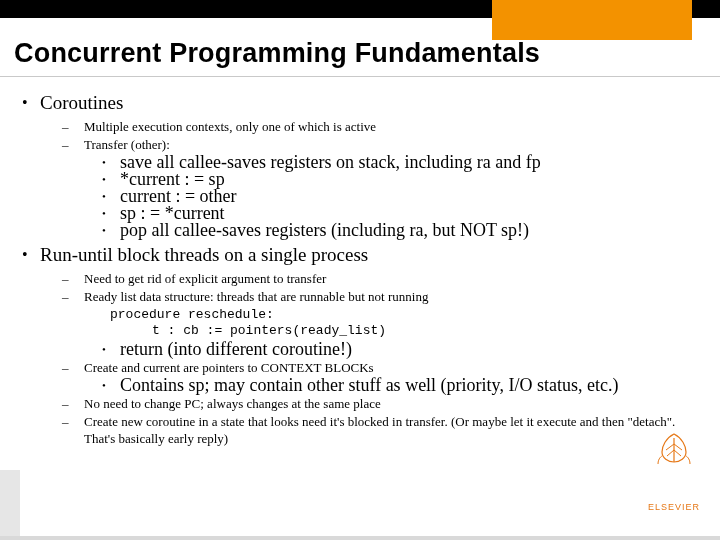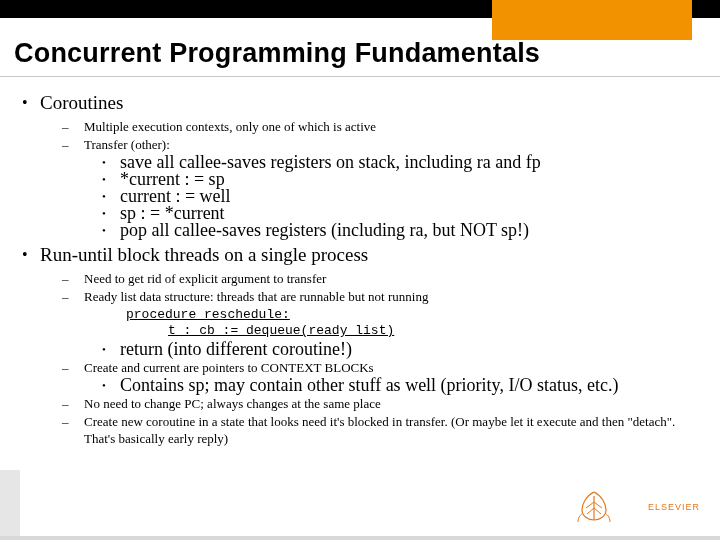--- a/index.html
+++ b/index.html
@@ -14,23 +14,23 @@
   .lvl1 > .bullet { width: 18px; font-size: 16px; line-height: 22px; }
   .lvl1 > .txt { font-size: 19px; line-height: 22px; }
   .lvl2-group { margin: 2px 0 6px 40px; }
   .lvl2 { display: flex; margin-bottom: 1px; }
   .lvl2 > .bullet { width: 22px; font-size: 13px; line-height: 17px; }
   .lvl2 > .txt { font-size: 13px; line-height: 17px; flex: 1; }
   .lvl3-group { margin: 1px 0 2px 40px; }
   .lvl3 { display: flex; margin-bottom: 1px; }
   .lvl3 > .bullet { width: 18px; font-size: 11px; line-height: 16px; }
   .lvl3 > .txt { font-size: 18px; line-height: 16px; flex: 1; }
-  .code-block { margin: 2px 0 2px 64px; font-family: "Courier New", monospace; font-size: 13px; line-height: 16px; text-decoration: underline; }
+  .code-block { margin: 2px 0 2px 48px; font-family: "Courier New", monospace; font-size: 13px; line-height: 16px; }
   .code-indent { padding-left: 42px; }
-  .elsevier { position: absolute; right: 20px; bottom: 14px; display: flex; flex-direction: row; align-items: center; gap: 32px; }
+  .elsevier { position: absolute; right: 20px; bottom: 28px; display: flex; flex-direction: column; align-items: center; gap: 32px; }
   .elsevier svg { display: block; }
   .elsevier-label { font-family: Arial, sans-serif; font-size: 9px; letter-spacing: 1px; color: #e67817; margin-top: 2px; }
   .footer-shadow { position: absolute; left: 0; right: 0; bottom: 0; height: 4px; background: #d9d9d9; }
   .left-shadow { position: absolute; left: 0; top: 470px; bottom: 4px; width: 20px; background: #e6e6e6; }
 </style>
 </head>
 <body>
 
 <div class="slide">
   <div class="topbar"></div>
@@ -57,21 +57,21 @@
         <div class="lvl3">
             <div class="bullet">•</div>
             <div class="txt">save all callee-saves registers on stack, including ra and fp</div>
           </div>
         <div class="lvl3">
             <div class="bullet">•</div>
             <div class="txt">*current : = sp</div>
           </div>
         <div class="lvl3">
             <div class="bullet">•</div>
-            <div class="txt">current : = well</div>
+            <div class="txt">current : = other</div>
           </div>
         <div class="lvl3">
             <div class="bullet">•</div>
             <div class="txt">sp : = *current</div>
           </div>
         <div class="lvl3">
             <div class="bullet">•</div>
             <div class="txt">pop all callee-saves registers (including ra, but NOT sp!)</div>
           </div>
       </div>
@@ -85,21 +85,21 @@
       <div class="lvl2">
         <div class="bullet">–</div>
         <div class="txt">Need to get rid of explicit argument to transfer</div>
       </div>
       <div class="lvl2">
         <div class="bullet">–</div>
         <div class="txt">Ready list data structure: threads that are runnable but not running</div>
       </div>
       <div class="code-block">
         <div>procedure reschedule:</div>
-        <div class="code-indent">t : cb := dequeue(ready_list)</div>
+        <div class="code-indent">t : cb := pointers(ready_list)</div>
       </div>
       <div class="lvl3-group">
         <div class="lvl3">
             <div class="bullet">•</div>
             <div class="txt">return (into different coroutine!)</div>
           </div>
       </div>
       <div class="lvl2">
         <div class="bullet">–</div>
         <div class="txt">Create and current are pointers to CONTEXT BLOCKs</div>

